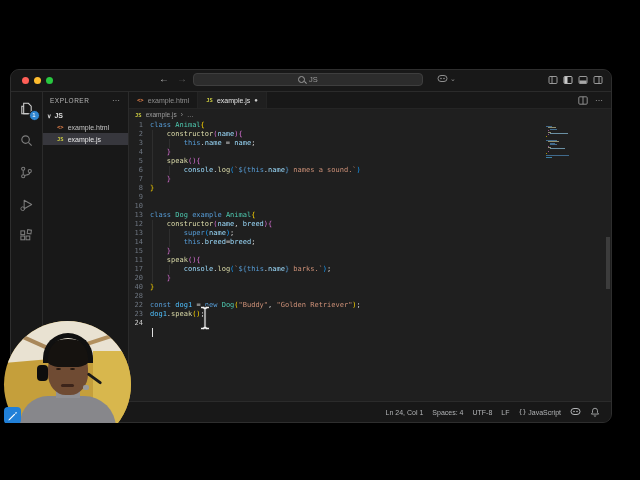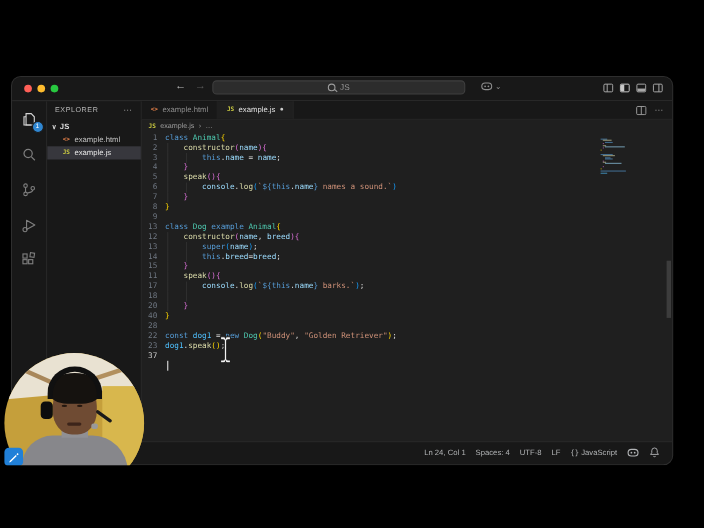--- a/index.html
+++ b/index.html
@@ -249,34 +249,34 @@
           <div id="code-lines">
               <div class="code-line"><span class="ln">1</span><span style="color: rgb(86, 156, 214);">class </span><span style="color: rgb(78, 201, 176);">Animal</span><span style="color: rgb(255, 215, 0);">{</span></div>
               <div class="code-line"><span class="ln">2</span><span class="indent-guide" style="left: 23px;"></span><span style="color: rgb(212, 212, 212);">    </span><span style="color: rgb(220, 220, 170);">constructor</span><span style="color: rgb(218, 112, 214);">(</span><span style="color: rgb(156, 220, 254);">name</span><span style="color: rgb(218, 112, 214);">){</span></div>
               <div class="code-line"><span class="ln">3</span><span class="indent-guide" style="left: 23px;"></span><span class="indent-guide" style="left: 39.86px;"></span><span style="color: rgb(212, 212, 212);">        </span><span style="color: rgb(86, 156, 214);">this</span><span style="color: rgb(212, 212, 212);">.</span><span style="color: rgb(156, 220, 254);">name</span><span style="color: rgb(212, 212, 212);"> = </span><span style="color: rgb(156, 220, 254);">name</span><span style="color: rgb(212, 212, 212);">;</span></div>
               <div class="code-line"><span class="ln">4</span><span class="indent-guide" style="left: 23px;"></span><span style="color: rgb(212, 212, 212);">    </span><span style="color: rgb(218, 112, 214);">}</span></div>
               <div class="code-line"><span class="ln">5</span><span class="indent-guide" style="left: 23px;"></span><span style="color: rgb(212, 212, 212);">    </span><span style="color: rgb(220, 220, 170);">speak</span><span style="color: rgb(218, 112, 214);">(){</span></div>
               <div class="code-line"><span class="ln">6</span><span class="indent-guide" style="left: 23px;"></span><span class="indent-guide" style="left: 39.86px;"></span><span style="color: rgb(212, 212, 212);">        </span><span style="color: rgb(156, 220, 254);">console</span><span style="color: rgb(212, 212, 212);">.</span><span style="color: rgb(220, 220, 170);">log</span><span style="color: rgb(23, 159, 255);">(</span><span style="color: rgb(206, 145, 120);">`</span><span style="color: rgb(86, 156, 214);">${</span><span style="color: rgb(86, 156, 214);">this</span><span style="color: rgb(212, 212, 212);">.</span><span style="color: rgb(156, 220, 254);">name</span><span style="color: rgb(86, 156, 214);">}</span><span style="color: rgb(206, 145, 120);"> names a sound.`</span><span style="color: rgb(23, 159, 255);">)</span></div>
               <div class="code-line"><span class="ln">7</span><span class="indent-guide" style="left: 23px;"></span><span style="color: rgb(212, 212, 212);">    </span><span style="color: rgb(218, 112, 214);">}</span></div>
               <div class="code-line"><span class="ln">8</span><span style="color: rgb(255, 215, 0);">}</span></div>
               <div class="code-line"><span class="ln">9</span></div>
+              <div class="code-line"><span class="ln">10</span></div>
               <div class="code-line"><span class="ln">13</span><span style="color: rgb(86, 156, 214);">class </span><span style="color: rgb(78, 201, 176);">Dog </span><span style="color: rgb(86, 156, 214);">example </span><span style="color: rgb(78, 201, 176);">Animal</span><span style="color: rgb(255, 215, 0);">{</span></div>
               <div class="code-line"><span class="ln">12</span><span class="indent-guide" style="left: 23px;"></span><span style="color: rgb(212, 212, 212);">    </span><span style="color: rgb(220, 220, 170);">constructor</span><span style="color: rgb(218, 112, 214);">(</span><span style="color: rgb(156, 220, 254);">name</span><span style="color: rgb(212, 212, 212);">, </span><span style="color: rgb(156, 220, 254);">breed</span><span style="color: rgb(218, 112, 214);">){</span></div>
               <div class="code-line"><span class="ln">13</span><span class="indent-guide" style="left: 23px;"></span><span class="indent-guide" style="left: 39.86px;"></span><span style="color: rgb(212, 212, 212);">        </span><span style="color: rgb(86, 156, 214);">super</span><span style="color: rgb(23, 159, 255);">(</span><span style="color: rgb(156, 220, 254);">name</span><span style="color: rgb(23, 159, 255);">)</span><span style="color: rgb(212, 212, 212);">;</span></div>
               <div class="code-line"><span class="ln">14</span><span class="indent-guide" style="left: 23px;"></span><span class="indent-guide" style="left: 39.86px;"></span><span style="color: rgb(212, 212, 212);">        </span><span style="color: rgb(86, 156, 214);">this</span><span style="color: rgb(212, 212, 212);">.</span><span style="color: rgb(156, 220, 254);">breed</span><span style="color: rgb(212, 212, 212);">=</span><span style="color: rgb(156, 220, 254);">breed</span><span style="color: rgb(212, 212, 212);">;</span></div>
               <div class="code-line"><span class="ln">15</span><span class="indent-guide" style="left: 23px;"></span><span style="color: rgb(212, 212, 212);">    </span><span style="color: rgb(218, 112, 214);">}</span></div>
               <div class="code-line"><span class="ln">11</span><span class="indent-guide" style="left: 23px;"></span><span style="color: rgb(212, 212, 212);">    </span><span style="color: rgb(220, 220, 170);">speak</span><span style="color: rgb(218, 112, 214);">(){</span></div>
               <div class="code-line"><span class="ln">17</span><span class="indent-guide" style="left: 23px;"></span><span class="indent-guide" style="left: 39.86px;"></span><span style="color: rgb(212, 212, 212);">        </span><span style="color: rgb(156, 220, 254);">console</span><span style="color: rgb(212, 212, 212);">.</span><span style="color: rgb(220, 220, 170);">log</span><span style="color: rgb(23, 159, 255);">(</span><span style="color: rgb(206, 145, 120);">`</span><span style="color: rgb(86, 156, 214);">${</span><span style="color: rgb(86, 156, 214);">this</span><span style="color: rgb(212, 212, 212);">.</span><span style="color: rgb(156, 220, 254);">name</span><span style="color: rgb(86, 156, 214);">}</span><span style="color: rgb(206, 145, 120);"> barks.`</span><span style="color: rgb(23, 159, 255);">)</span><span style="color: rgb(212, 212, 212);">;</span></div>
-              <div class="code-line"><span class="ln">18</span><span class="indent-guide" style="left: 23px;"></span><span class="indent-guide" style="left: 39.86px;"></span></div>
               <div class="code-line"><span class="ln">20</span><span class="indent-guide" style="left: 23px;"></span><span style="color: rgb(212, 212, 212);">    </span><span style="color: rgb(218, 112, 214);">}</span></div>
               <div class="code-line"><span class="ln">40</span><span style="color: rgb(255, 215, 0);">}</span></div>
               <div class="code-line"><span class="ln">28</span></div>
               <div class="code-line"><span class="ln">22</span><span style="color: rgb(86, 156, 214);">const </span><span style="color: rgb(79, 193, 255);">dog1 </span><span style="color: rgb(212, 212, 212);">= </span><span style="color: rgb(86, 156, 214);">new </span><span style="color: rgb(78, 201, 176);">Dog</span><span style="color: rgb(255, 215, 0);">(</span><span style="color: rgb(206, 145, 120);">"Buddy"</span><span style="color: rgb(212, 212, 212);">, </span><span style="color: rgb(206, 145, 120);">"Golden Retriever"</span><span style="color: rgb(255, 215, 0);">)</span><span style="color: rgb(212, 212, 212);">;</span></div>
               <div class="code-line"><span class="ln">23</span><span style="color: rgb(79, 193, 255);">dog1</span><span style="color: rgb(212, 212, 212);">.</span><span style="color: rgb(220, 220, 170);">speak</span><span style="color: rgb(255, 215, 0);">()</span><span style="color: rgb(212, 212, 212);">;</span></div>
-              <div class="code-line"><span class="ln ln-active">37</span></div>
+              <div class="code-line"><span class="ln ln-active">24</span></div>
             </div>
           <div class="caret"></div>
           <div class="minimap" id="minimap">
               <div class="mm-line" style="top: 0px; left: 0px; width: 5.85px; background: rgb(86, 156, 214);"></div>
               <div class="mm-line" style="top: 1.4px; left: 1.8px; width: 8.1px; background: rgb(220, 220, 170);"></div>
               <div class="mm-line" style="top: 2.8px; left: 3.6px; width: 7.65px; background: rgb(86, 156, 214);"></div>
               <div class="mm-line" style="top: 4.2px; left: 1.8px; width: 0.45px; background: rgb(218, 112, 214);"></div>
               <div class="mm-line" style="top: 5.6px; left: 1.8px; width: 3.6px; background: rgb(220, 220, 170);"></div>
               <div class="mm-line" style="top: 7px; left: 3.6px; width: 18.9px; background: rgb(156, 220, 254);"></div>
               <div class="mm-line" style="top: 8.4px; left: 1.8px; width: 0.45px; background: rgb(218, 112, 214);"></div>

